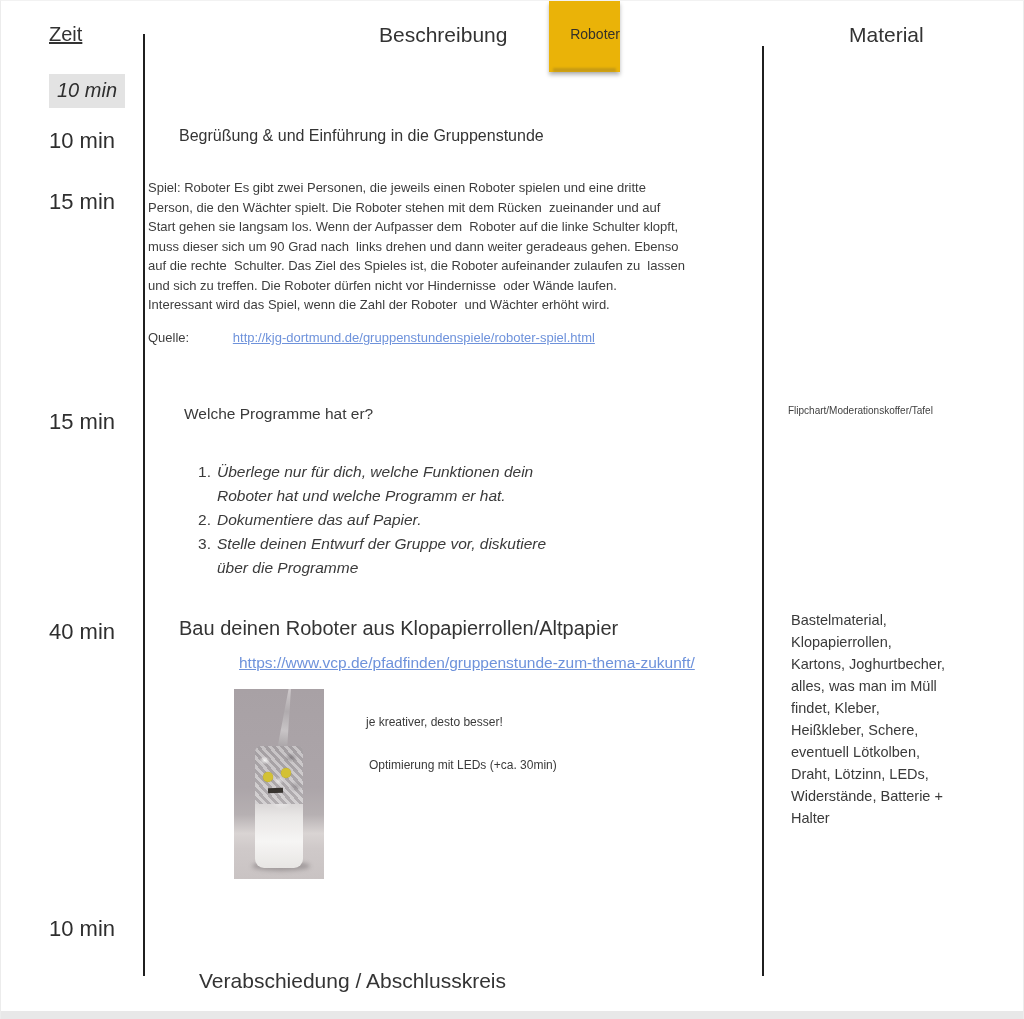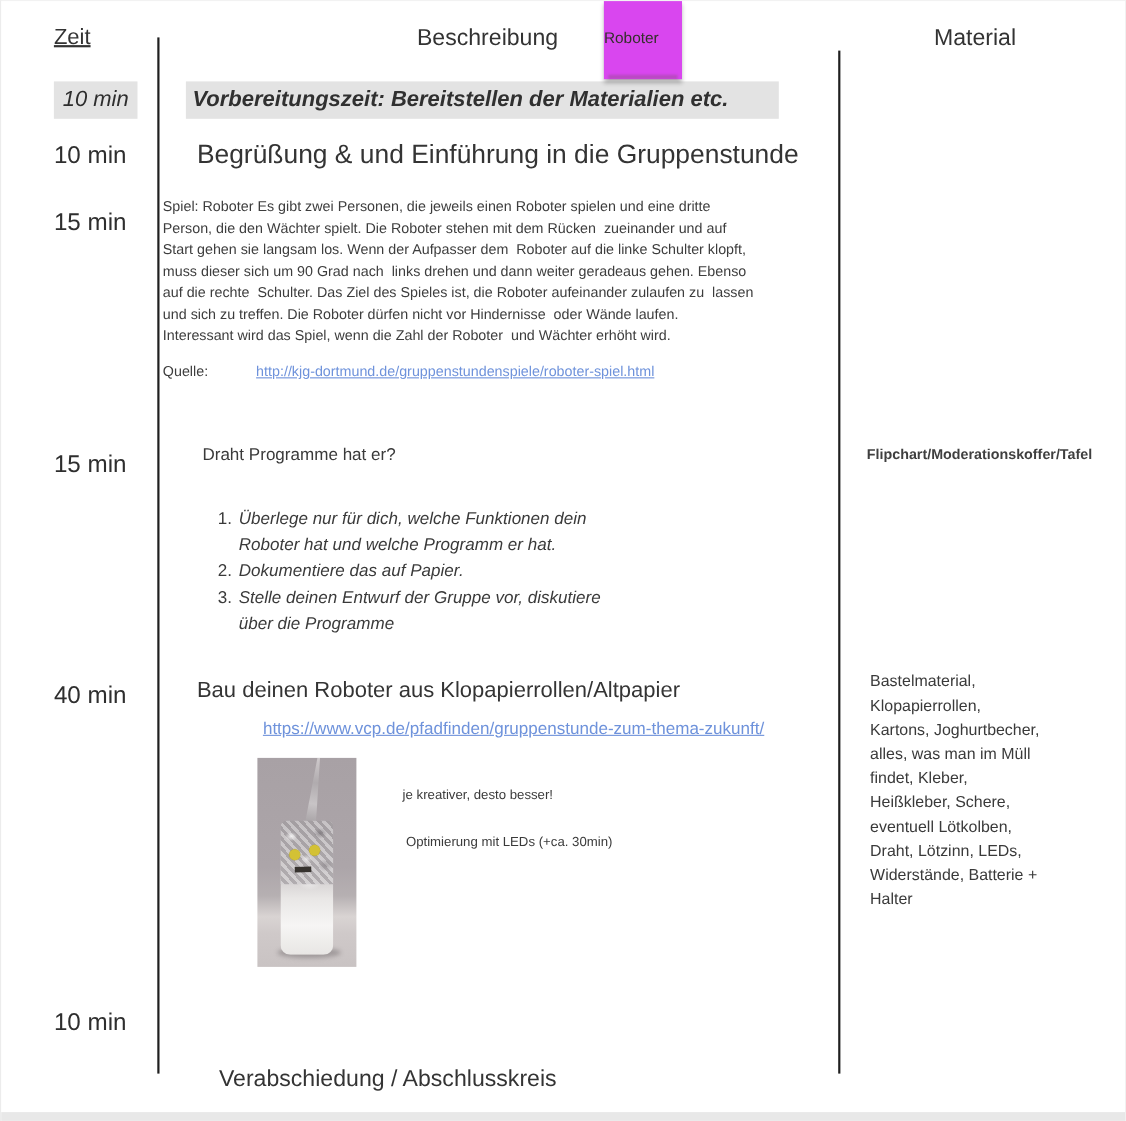--- a/index.html
+++ b/index.html
@@ -20,41 +20,41 @@
   .vline{width:2px;background:#1f1f1f;}
   .time{font-size:22px;color:#2e2e2e;}
   .time-hl{
     font-size:20px;font-style:italic;background:#e3e3e3;
     padding:5px 8px 6px 8px;color:#2e2e2e;
   }
   .prep-title{
     font-size:20px;font-style:italic;font-weight:600;background:#e3e3e3;
     padding:5px 12px 6px 6px;color:#303030;
   }
-  .section-title{font-size:24px;color:#343434;}
+  .section-title{font-size:16px;color:#343434;}
   .section-title-sm{font-size:21px;color:#343434;}
   .body-text{
     font-size:13px;line-height:19.5px;color:#3d3d3d;white-space:pre;
   }
   .source-line{font-size:13px;color:#3d3d3d;}
   a.doc-link, .doc-link{
     color:#6e92db;text-decoration:underline;cursor:pointer;margin-left:40px;
   }
   .concept-text{font-size:15.5px;line-height:24px;color:#3a3a3a;}
   .step-row{display:flex;font-size:15.5px;line-height:24px;color:#3a3a3a;margin-bottom:0px;}
   .step-num{width:22px;text-align:right;margin-right:6px;flex:none;}
   .step-text{font-style:italic;white-space:pre-line;}
-  .material-sm{font-size:13px;color:#3f3f3f;font-weight:bold;}
+  .material-sm{font-size:10px;color:#3f3f3f;}
   .material-list{font-size:14.5px;line-height:22px;color:#3a3a3a;white-space:pre-line;}
   .build-link{font-size:15.5px;}
   .note-text{font-size:12px;color:#3a3a3a;}
   .sticky{
-    background:#d946ef;
+    background:#eab308;
     box-shadow:0 3px 4px rgba(0,0,0,0.28);
-    text-align:left;
+    text-align:right;
     z-index:5;
   }
   .sticky-label{font-size:14px;color:#33302a;margin-top:25px;display:block;}
   .sticky::after{
     content:"";position:absolute;left:4px;right:4px;bottom:0;height:4px;
     background:rgba(90,85,60,0.25);filter:blur(1px);
   }
   
   .photo{
     background:linear-gradient(180deg,#a8a1a5 0%,#aca5a9 52%,#b6b0b2 66%,#d9d4d3 76%,#cfc9c9 84%,#c9c3c3 100%);
@@ -107,40 +107,39 @@
   <div class="abs col-header" style="left:848px;top:22px;font-size:21px;">Material</div>
 
   <div class="abs sticky" style="left:548px;top:0px;width:71px;height:71px;">
     <span class="sticky-label">Roboter</span>
   </div>
 
   <div class="abs vline" style="left:142px;top:33px;height:942px;"></div>
   <div class="abs vline" style="left:761px;top:45px;height:930px;"></div>
 
   <div class="abs time-hl" style="left:48px;top:73px;">10 min</div>
-  <div class="abs prep-title" style="left:168px;top:73px;width:521px;">Vorbereitungszeit: Bereitstellen der Materialien etc.</div>
 
   <div class="abs time" style="left:48px;top:127px;">10 min</div>
   <div class="abs section-title" style="left:178px;top:126px;">Begrüßung &amp; und Einführung in die Gruppenstunde</div>
 
   <div class="abs time" style="left:48px;top:188px;">15 min</div>
   <div class="abs body-text" style="left:147px;top:177px;">Spiel: Roboter Es gibt zwei Personen, die jeweils einen Roboter spielen und eine dritte
 Person, die den Wächter spielt. Die Roboter stehen mit dem Rücken  zueinander und auf
 Start gehen sie langsam los. Wenn der Aufpasser dem  Roboter auf die linke Schulter klopft,
 muss dieser sich um 90 Grad nach  links drehen und dann weiter geradeaus gehen. Ebenso
 auf die rechte  Schulter. Das Ziel des Spieles ist, die Roboter aufeinander zulaufen zu  lassen
 und sich zu treffen. Die Roboter dürfen nicht vor Hindernisse  oder Wände laufen.
 Interessant wird das Spiel, wenn die Zahl der Roboter  und Wächter erhöht wird.</div>
   <div class="abs source-line" style="left:147px;top:329px;">
     <span>Quelle: </span><span class="doc-link">http://kjg-dortmund.de/gruppenstundenspiele/roboter-spiel.html</span>
   </div>
 
   <div class="abs time" style="left:48px;top:408px;">15 min</div>
   <div class="abs concept-text" style="left:183px;top:401px;">
-    <div>Draht Programme hat er?</div>
+    <div>Welche Programme hat er?</div>
   </div>
   <div class="abs" style="left:188px;top:459px;">
     <div class="step-row">
       <span class="step-num">1.</span>
       <span class="step-text">Überlege nur für dich, welche Funktionen dein
 Roboter hat und welche Programm er hat.</span>
     </div>
     <div class="step-row">
       <span class="step-num">2.</span>
       <span class="step-text">Dokumentiere das auf Papier.</span>

